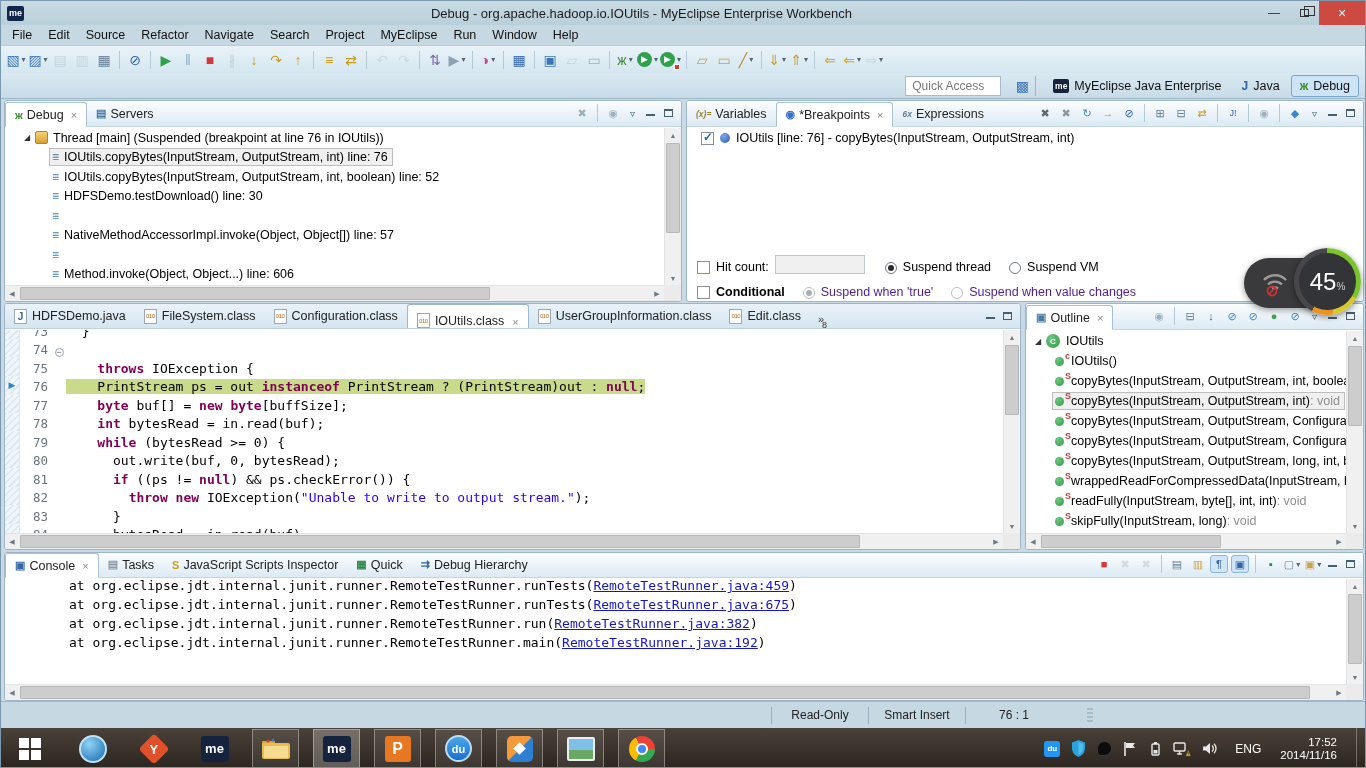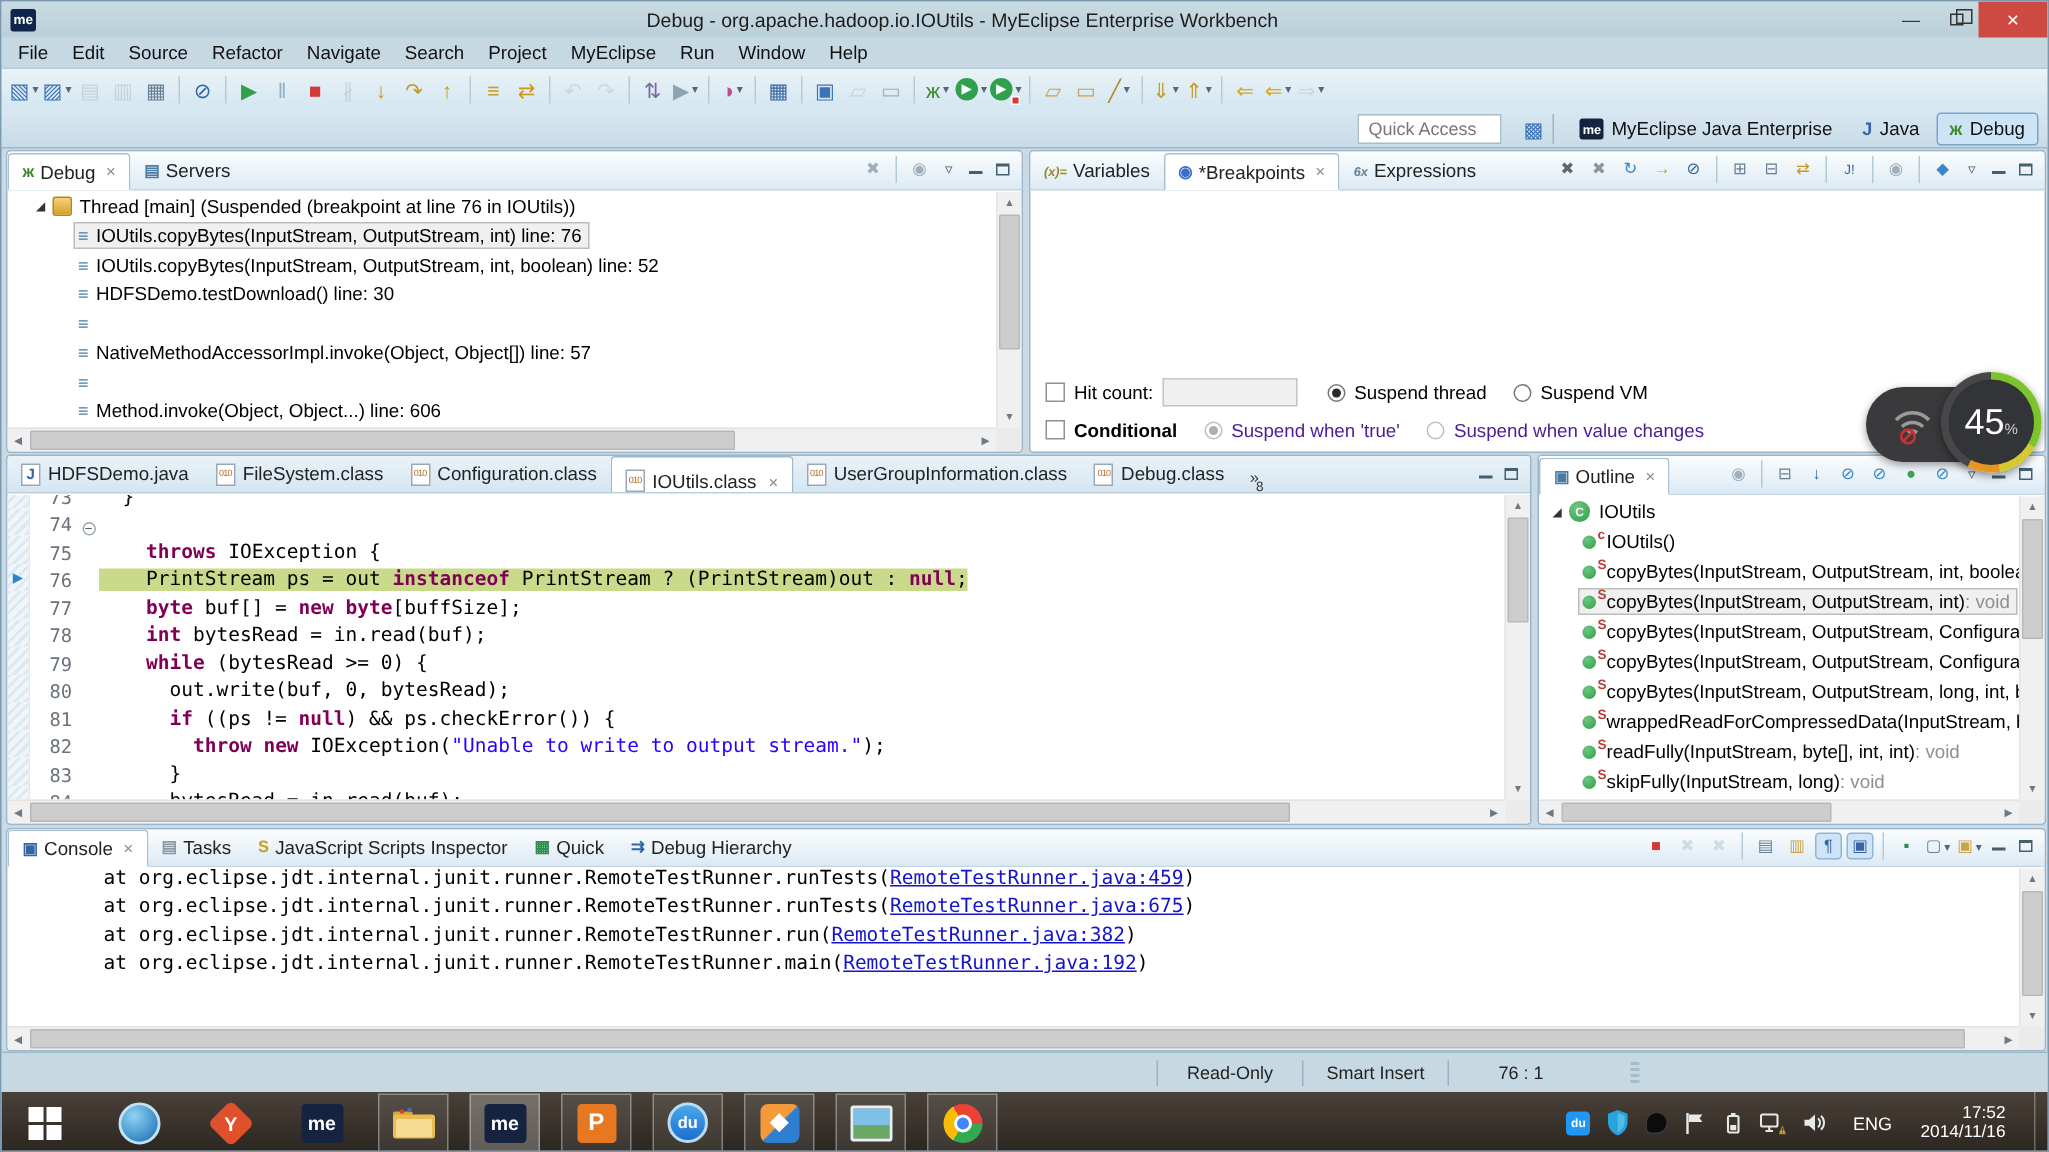--- a/index.html
+++ b/index.html
@@ -81,21 +81,21 @@
   .sthumb{position:absolute;background:#cdcdcd;border:1px solid #b8b8b8;border-radius:1px;}
   .vscroll .sthumb{left:1px;right:1px;}
   .hscroll .sthumb{top:1px;bottom:1px;}
   
   .bp-list{position:absolute;top:27px;left:0;right:0;height:118px;overflow:hidden;font-size:12.5px;}
   .bp-row{display:flex;align-items:center;height:20px;padding-left:14px;gap:6px;white-space:nowrap;}
   .cb{width:13px;height:13px;background:#fff;border:1px solid #8a9199;position:relative;flex:none;}
   .cb.checked:after{content:'✓';position:absolute;left:1px;top:-3px;color:#2062b8;font-size:12px;font-weight:bold;}
   .bpdot{width:10px;height:10px;border-radius:50%;background:radial-gradient(circle at 35% 30%,#7fa8ea,#2c5cb0);flex:none;}
   .bp-options{position:absolute;left:0;right:0;top:148px;font-size:12.5px;}
-  .opt-row{display:flex;align-items:center;gap:6px;height:25px;padding-left:10px;}
+  .opt-row{display:flex;align-items:flex-end;gap:6px;height:25px;padding-left:10px;}
   .radio{width:12px;height:12px;border-radius:50%;border:1px solid #70787f;background:#fff;position:relative;flex:none;}
   .radio.sel:after{content:'';position:absolute;left:2px;top:2px;width:6px;height:6px;border-radius:50%;background:#2b2b2b;}
   .radio.dis{border-color:#b8bec4;}
   .radio.dis.sel:after{background:#a8aeb4;}
   .opt-label.dis{color:#4c1d95;}
   .hit-input{width:90px;height:19px;background:#f0f0f0;border:1px solid #bfc7cd;margin-right:14px;}
   .rgap{margin-left:12px;}
   
   .etabbar{height:25px;background:linear-gradient(#e9f2f8,#d5e6f1);display:flex;align-items:flex-end;border-bottom:1px solid #bcd0de;}
   .etab{display:flex;align-items:center;gap:5px;height:24px;padding:0 9px;font-size:12.5px;color:#222;white-space:nowrap;}
@@ -508,20 +508,27 @@
           </span>
         <span class="pbtn">▿</span>
         <span class="pbtn">
             <span class="minbar"></span>
           </span>
         <span class="pbtn">
             <span class="maxbox"></span>
           </span>
       </div>
     </div>
+    <div class="bp-list" id="bp-list">
+        <div class="bp-row">
+          <span class="cb checked"></span>
+          <span class="bpdot"></span>
+          <span>IOUtils [line: 76] - copyBytes(InputStream, OutputStream, int)</span>
+        </div>
+      </div>
     <div class="bp-options">
       <div class="opt-row">
         <span class="cb"></span>
         <span class="opt-label">Hit count:</span>
         <input class="hit-input" disabled="" style="">
         <span class="radio sel"></span>
         <span class="opt-label">Suspend thread</span>
         <span class="radio rgap"></span>
         <span class="opt-label">Suspend VM</span>
       </div>
@@ -555,21 +562,21 @@
             <span class="ficon fc">010</span>
             <span>IOUtils.class</span>
             <span class="tabx">×</span>
           </span>
           <span class="etab">
             <span class="ficon fc">010</span>
             <span>UserGroupInformation.class</span>
           </span>
           <span class="etab">
             <span class="ficon fc">010</span>
-            <span>Debug.class</span>
+            <span>Edit.class</span>
           </span>
         </div>
       <span class="eoverflow">»<small>8</small></span>
       <div class="ewin">
         <span class="pbtn">
             <span class="minbar"></span>
           </span>
         <span class="pbtn">
             <span class="maxbox"></span>
           </span>

